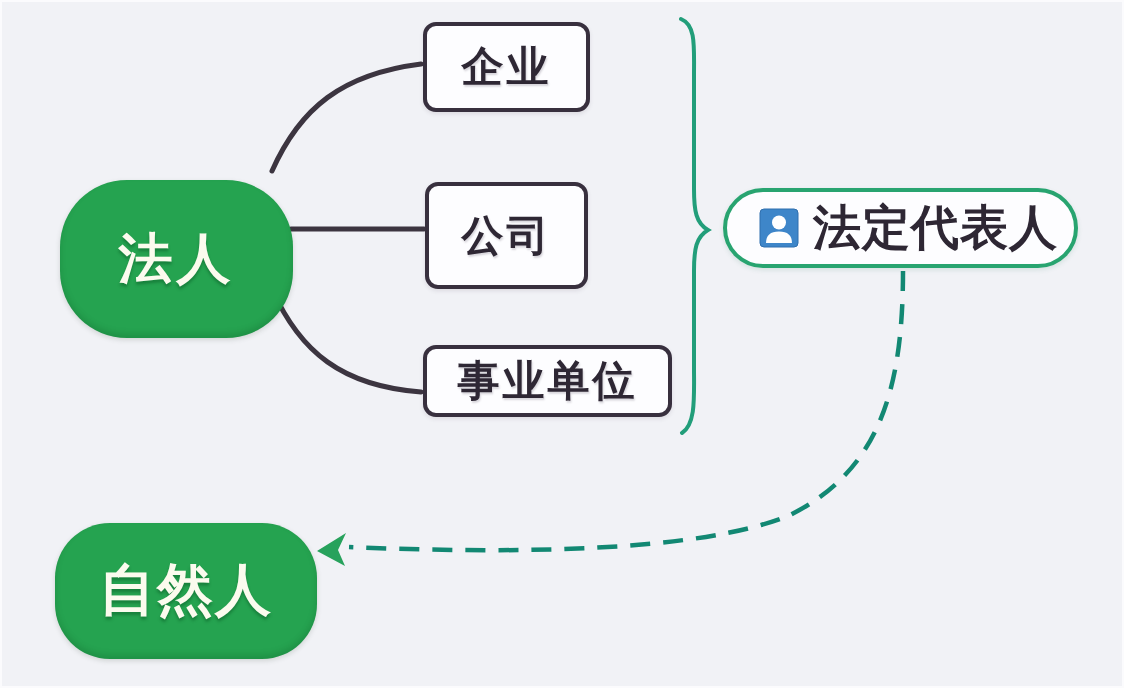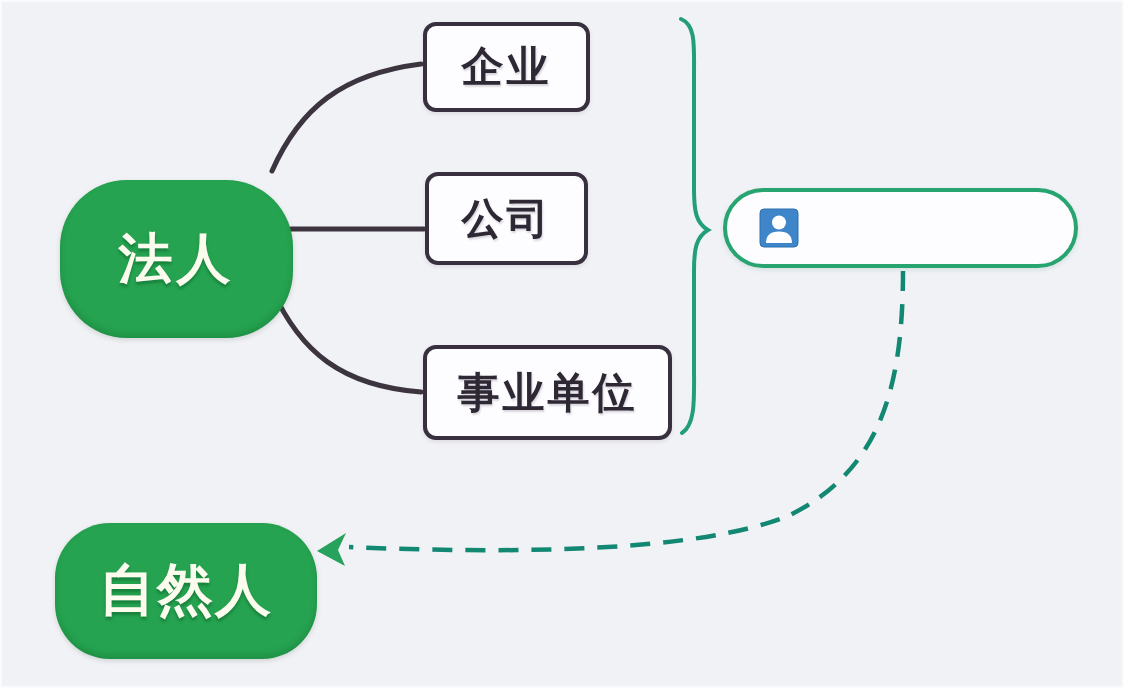--- a/index.html
+++ b/index.html
@@ -61,22 +61,22 @@
   .box{
     background:var(--box-fill,#fdfdff);
     border:4px solid var(--box-border,#38303e);
     border-radius:13px;
     color:var(--text-dark,#2e2734);
     font-size:42px;letter-spacing:3px;
     box-shadow:0 2px 4px rgba(70,60,80,.12);
   }
   .box .label{text-shadow:1px 2px 2px rgba(45,35,55,.18);}
   .node-enterprise{left:423px;top:22px;width:167px;height:90px;text-align:center;}
-  .node-company{left:425px;top:172px;width:163px;height:93px;}
-  .node-institution{left:423px;top:345px;width:249px;height:95px;}
+  .node-company{left:425px;top:182px;width:163px;height:107px;}
+  .node-institution{left:423px;top:345px;width:249px;height:72px;}
   .node-representative{
     left:723px;top:188px;width:355px;height:80px;
     border-radius:40px;
     background:var(--box-fill,#fdfdff);
     border:4px solid var(--summary-border,#28a470);
     color:var(--text-dark,#2e2734);
     font-size:48px;letter-spacing:1px;
     justify-content:flex-start;
     padding-left:32px;
     box-shadow:0 2px 5px rgba(40,120,90,.14);
@@ -118,19 +118,20 @@
   <div class="node box node-institution">
     <span class="label">事业单位</span>
   </div>
 
   <div class="node node-representative">
     <svg class="person-icon" viewBox="0 0 40 40">
       <rect x="1" y="1" width="38" height="38" rx="4"></rect>
       <circle cx="20" cy="14.5" r="7"></circle>
       <path d="M7,35 Q7,23.5 20,23.5 Q33,23.5 33,35 Z"></path>
     </svg>
+    <span class="label">法定代表人</span>
   </div>
 
   <div class="node pill-green node-natural">
     <span class="label">自然人</span>
   </div>
 
 </div>
 
 </body></html>

